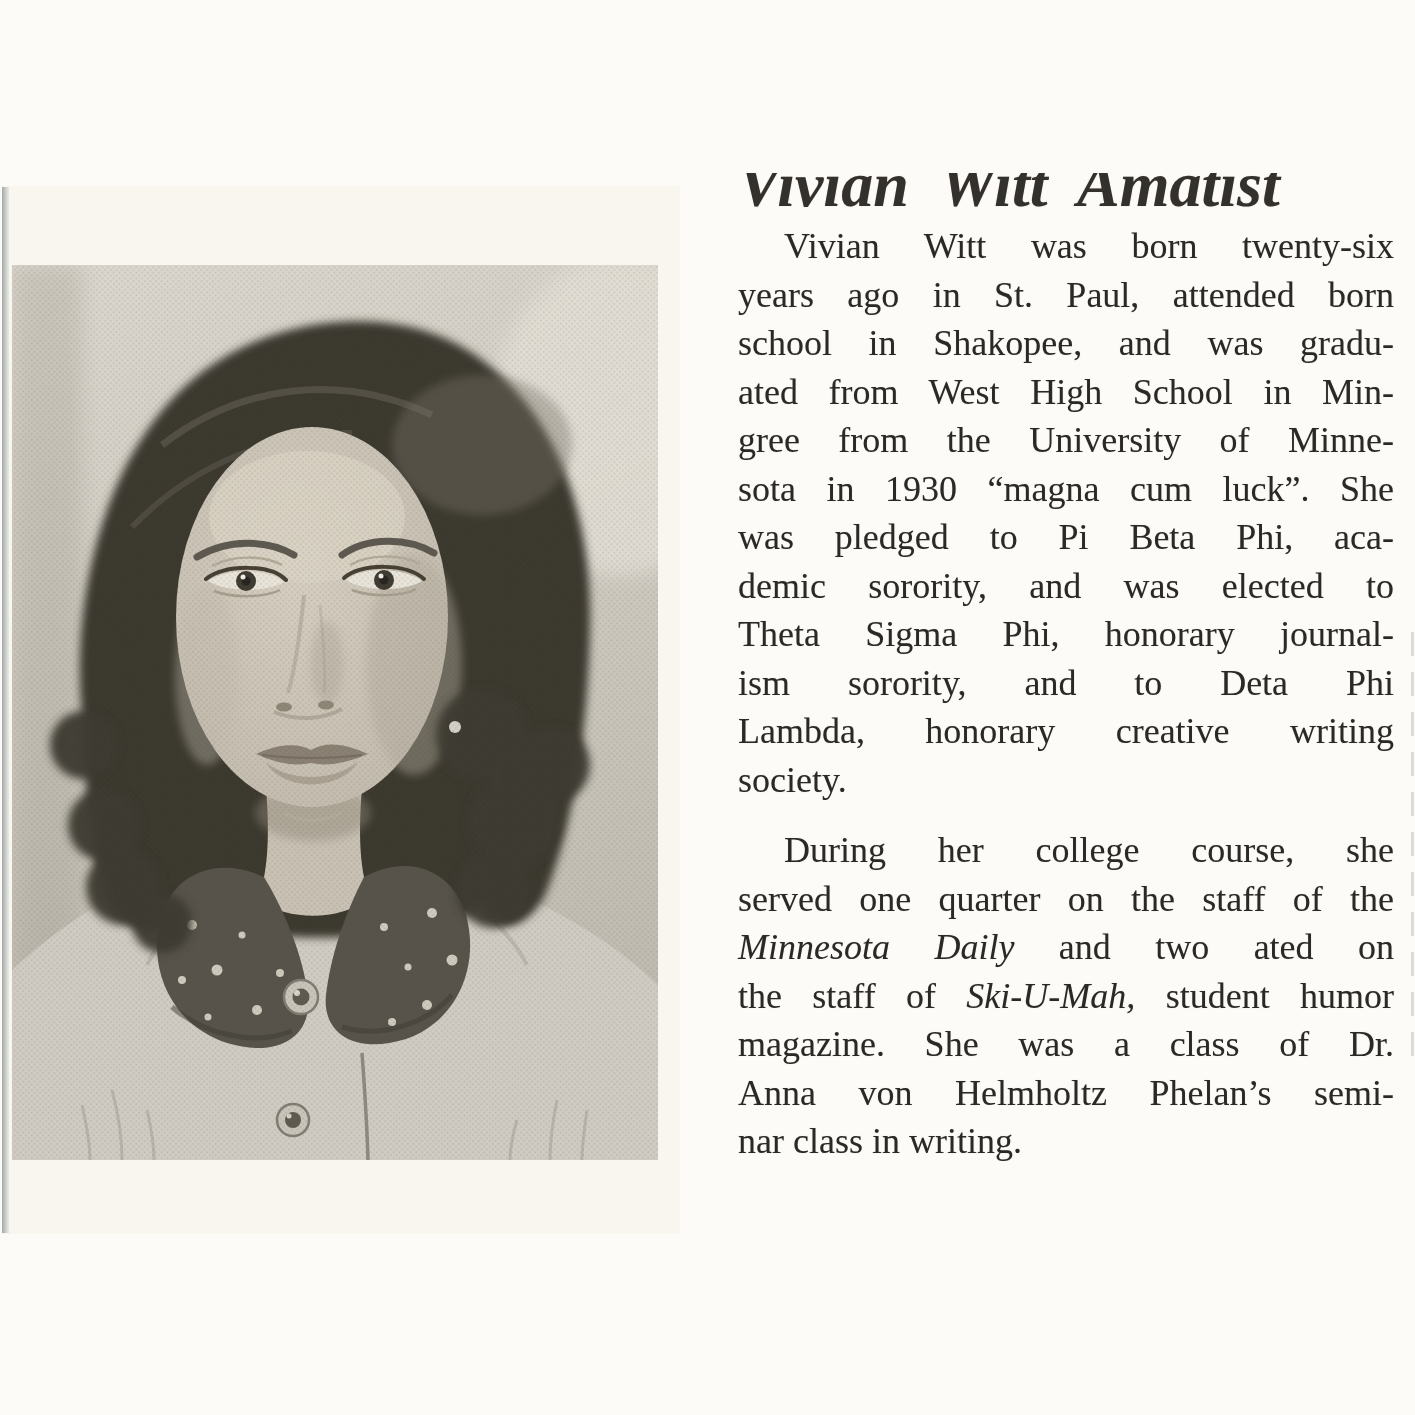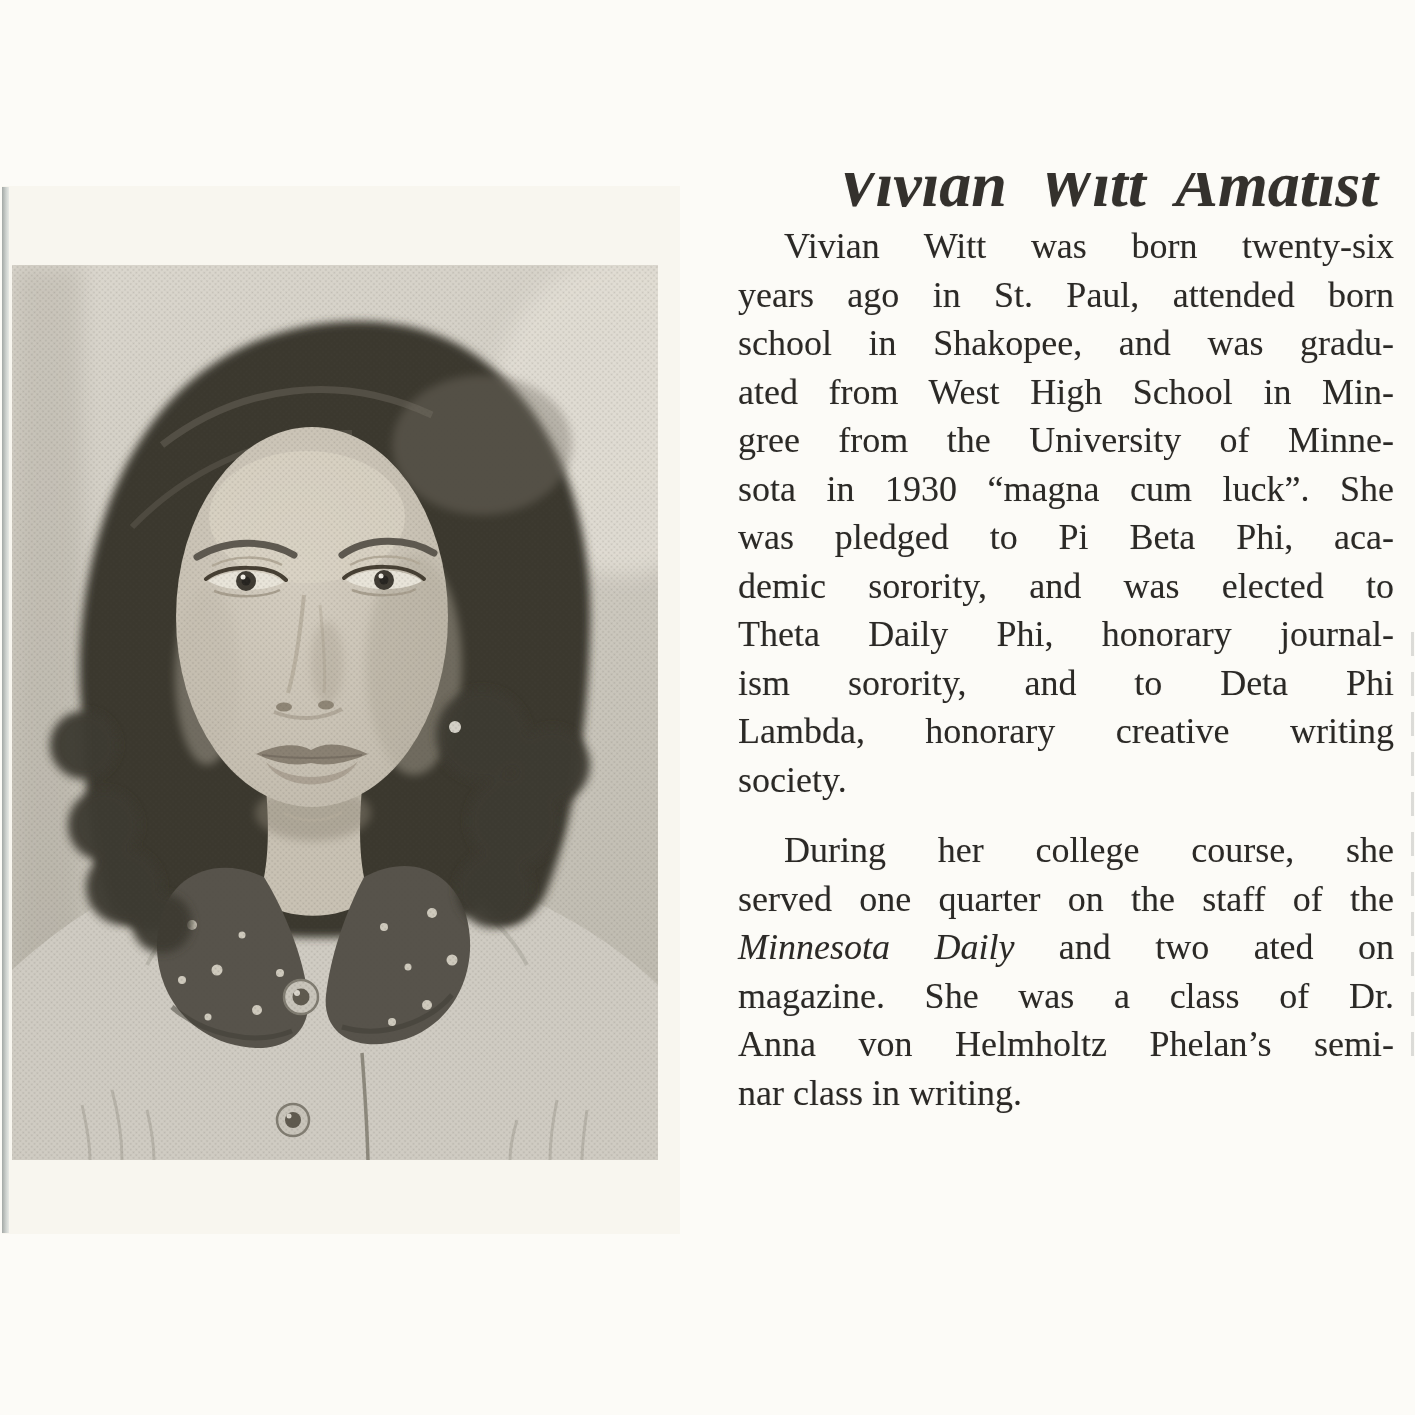--- a/index.html
+++ b/index.html
@@ -20,21 +20,21 @@
   
   .page-edge-right{
     position:absolute;right:1px;top:632px;width:3px;height:438px;
     background:repeating-linear-gradient(to bottom,#d6d6d2 0 24px,rgba(214,214,210,0) 24px 40px);
     opacity:.85;
   }
   
   .text-col{position:absolute;left:738px;top:173px;width:656px;color:#2b2926;}
   .title-wrap{position:relative;height:36px;overflow:hidden;}
   .title-inner{
-    position:absolute;left:0;right:16px;bottom:-8px;text-align:right;
+    position:absolute;left:0;right:16px;bottom:-8px;text-align:left;
     font-style:italic;font-weight:700;font-size:64px;line-height:64px;
     word-spacing:16px;color:#34312d;white-space:nowrap;
     text-shadow:0 0 1px rgba(52,49,45,.3);
   }
   .article-body{margin-top:13px;}
   .para{margin:0;}
   .para + .para{margin-top:22px;}
   .line{
     font-size:36px;line-height:48.5px;height:48.5px;
     text-align:justify;text-align-last:justify;text-justify:inter-word;
@@ -189,29 +189,30 @@
     <div class="article-body">
         <div class="para">
           <div class="line indent"><span>Vivian Witt was born twenty-six</span></div>
           <div class="line"><span>years ago in St. Paul, attended born</span></div>
           <div class="line"><span>school in Shakopee, and was gradu-</span></div>
           <div class="line"><span>ated from West High School in Min-</span></div>
           <div class="line"><span>gree from the University of Minne-</span></div>
           <div class="line"><span>sota in 1930 “magna cum luck”. She</span></div>
           <div class="line"><span>was pledged to Pi Beta Phi, aca-</span></div>
           <div class="line"><span>demic sorority, and was elected to</span></div>
-          <div class="line"><span>Theta Daily Phi, honorary journal-</span></div>
+          <div class="line"><span>Theta Sigma Phi, honorary journal-</span></div>
           <div class="line"><span>ism sorority, and to Deta Phi</span></div>
           <div class="line"><span>Lambda, honorary creative writing</span></div>
           <div class="line last"><span>society.</span></div>
         </div>
         <div class="para">
           <div class="line indent"><span>During her college course, she</span></div>
           <div class="line"><span>served one quarter on the staff of the</span></div>
           <div class="line"><span class="it">Minnesota Daily</span><span> and two ated on</span></div>
+          <div class="line"><span>the staff of </span><span class="it">Ski-U-Mah,</span><span> student humor</span></div>
           <div class="line"><span>magazine. She was a class of Dr.</span></div>
           <div class="line"><span>Anna von Helmholtz Phelan’s semi-</span></div>
           <div class="line last"><span>nar class in writing.</span></div>
         </div>
       </div>
   </div>
 
   <div class="page-edge-right"></div>
 </div>
 

